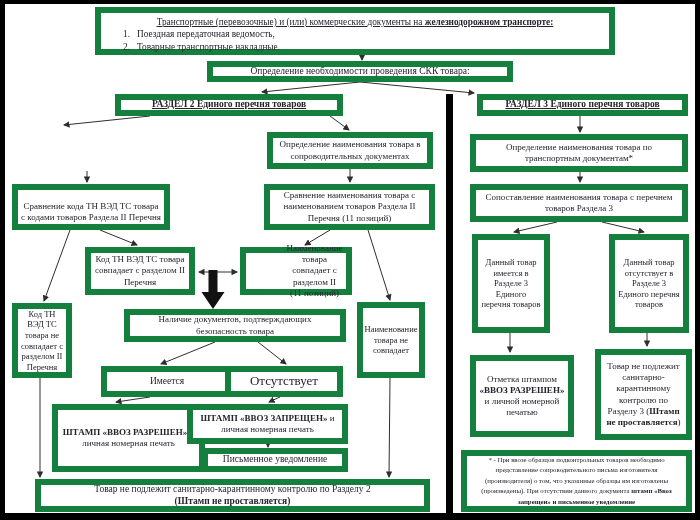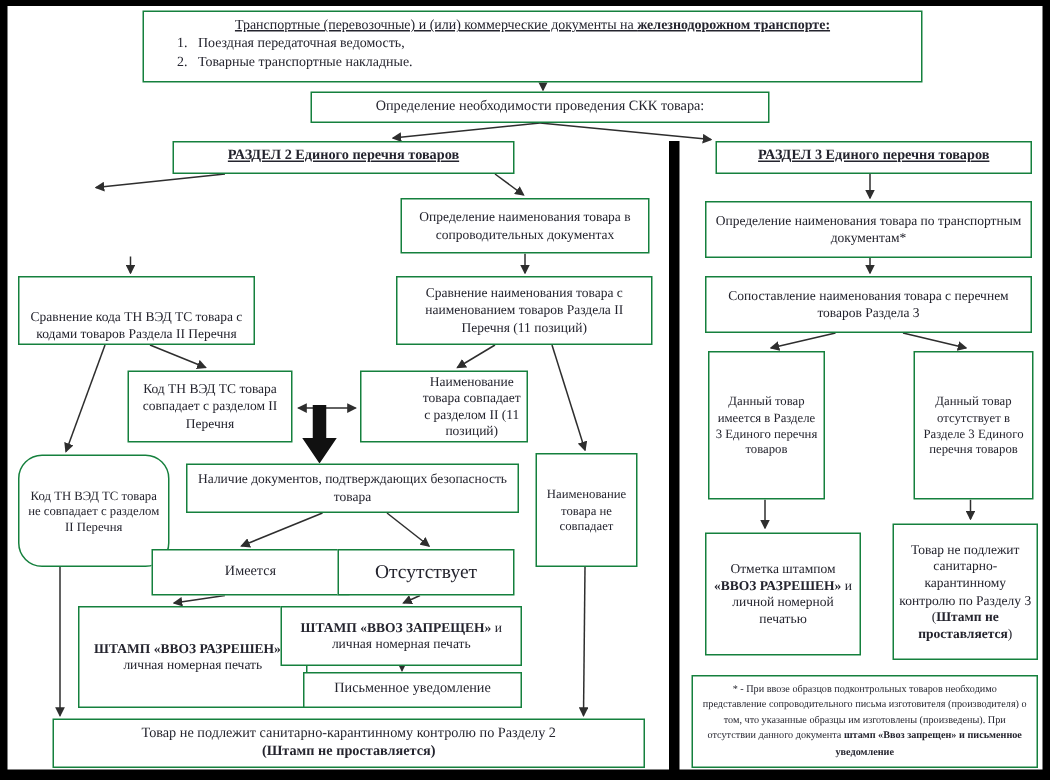--- a/index.html
+++ b/index.html
@@ -4,21 +4,21 @@
 <style>
   html,body{margin:0;padding:0;background:#ffffff;}
   .stage{
     position:relative;width:700px;height:520px;background:#ffffff;overflow:hidden;
     font-family:"Liberation Serif", serif;color:#24242e;
   }
   .frame{position:absolute;left:0;top:0;width:700px;height:520px;
     border-left:5px solid #000;border-right:5px solid #000;border-top:4px solid #000;border-bottom:7px solid #000;
     box-sizing:border-box;pointer-events:none;z-index:5;}
   .box{
-    position:absolute;box-sizing:border-box;border:1px solid #15803d;background:#fff;
+    position:absolute;box-sizing:border-box;border:6px solid #15803d;background:#fff;
     display:flex;align-items:center;justify-content:center;text-align:center;
     font-size:9px;line-height:1.25;padding:1px 3px;z-index:2;
   }
   .hd{font-weight:bold;font-size:9.5px;}
   .hd span{text-decoration:underline;}
   .small{font-size:8.5px;}
   .ul{text-decoration:underline;}
   .topbox{display:block;text-align:center;padding:3px 6px 0 6px;font-size:9.3px;line-height:1.32;}
   .topbox .items{text-align:left;margin-left:16px;}
   .topbox .num{display:inline-block;width:14px;}
@@ -87,21 +87,21 @@
   <div class="box hd" style="left:477px;top:94px;width:211px;height:22px;">
     <span>РАЗДЕЛ 3 Единого перечня товаров</span>
   </div>
 
   <div class="box" style="left:12px;top:184px;width:158px;height:46px;align-items:flex-end;">
     <span>Сравнение кода ТН ВЭД ТС товара с кодами товаров Раздела II Перечня</span>
   </div>
   <div class="box" style="left:85px;top:247px;width:110px;height:48px;">
     <span>Код ТН ВЭД ТС товара совпадает с разделом II Перечня</span>
   </div>
-  <div class="box small" style="left:12px;top:303px;width:101px;height:75px;border-radius:16px;">
+  <div class="box small" style="left:12px;top:303px;width:60px;height:75px;">
     <span>Код ТН ВЭД ТС товара не совпадает с разделом II Перечня</span>
   </div>
 
   <div class="box" style="left:267px;top:132px;width:166px;height:37px;">
     <span>Определение наименования товара в сопроводительных документах</span>
   </div>
   <div class="box" style="left:264px;top:184px;width:171px;height:46px;">
     <span>Сравнение наименования товара с наименованием товаров Раздела II Перечня (11 позиций)</span>
   </div>
   <div class="box" style="left:240px;top:247px;width:112px;height:48px;padding-left:40px;">

